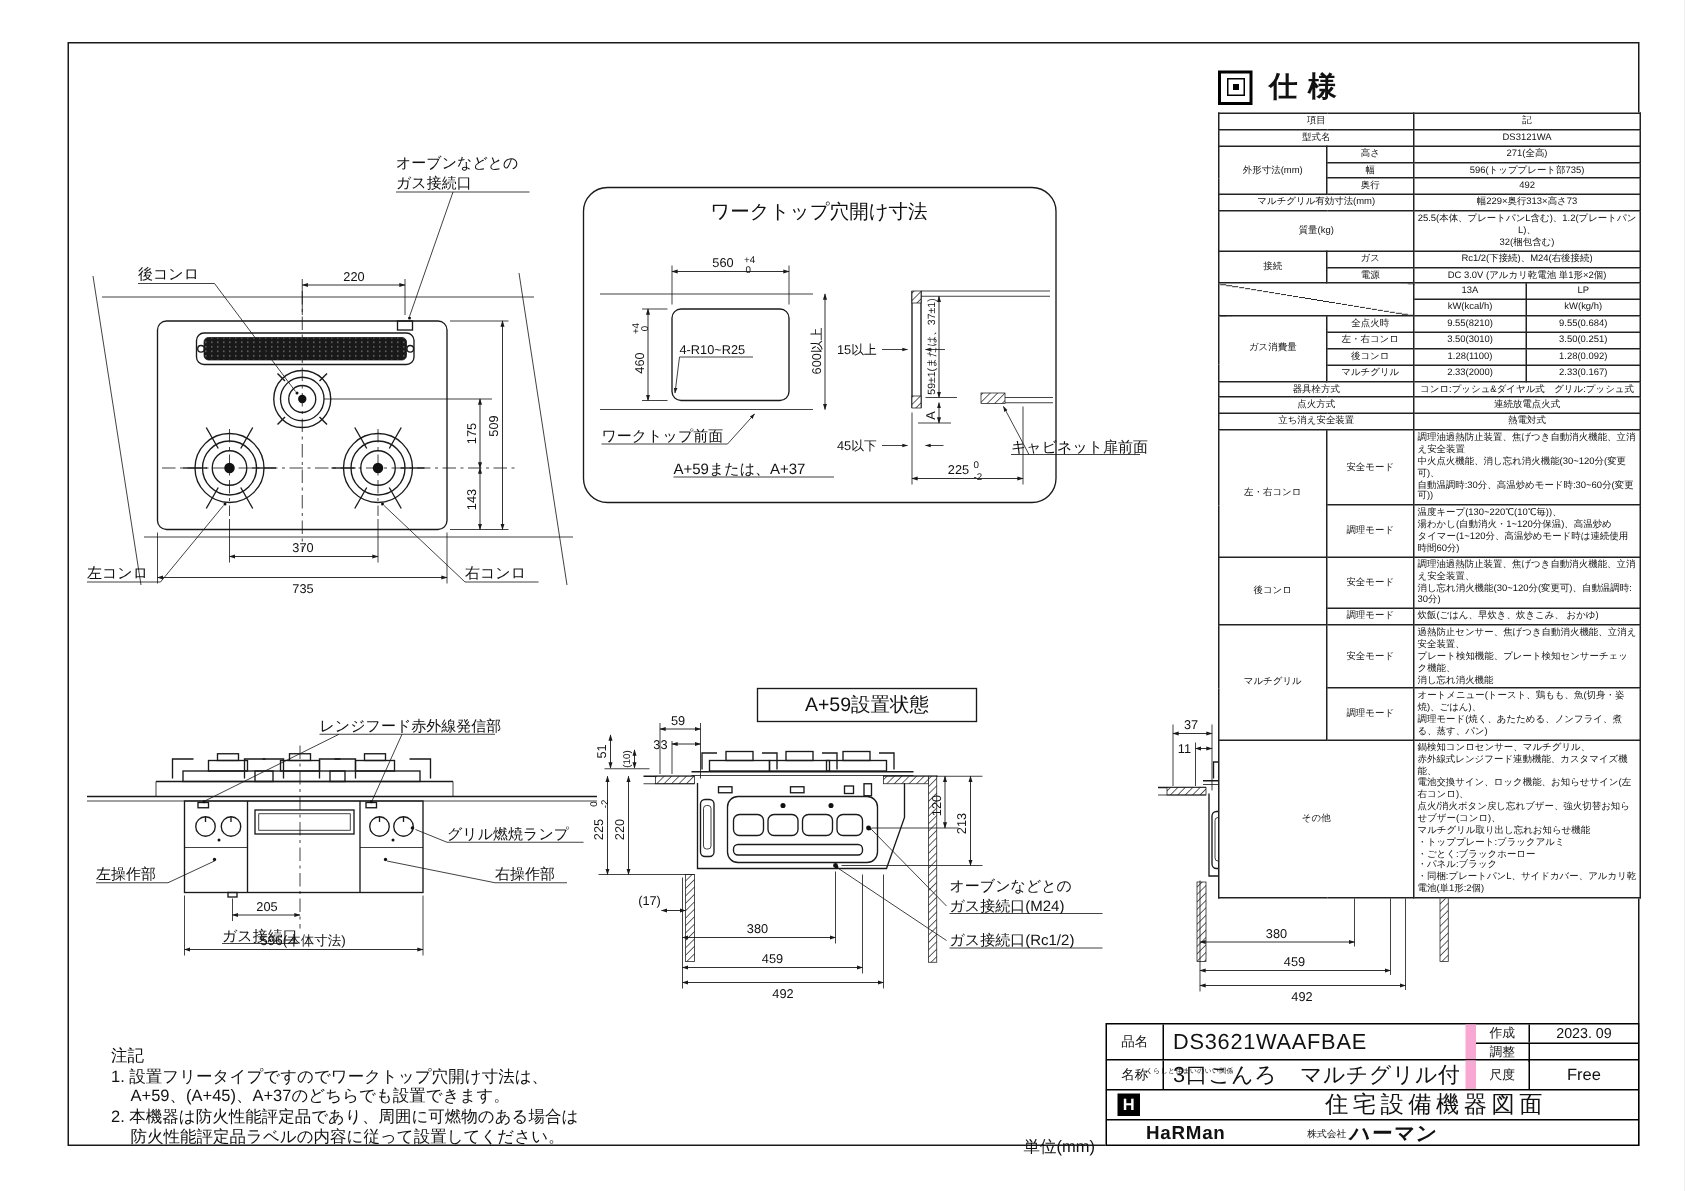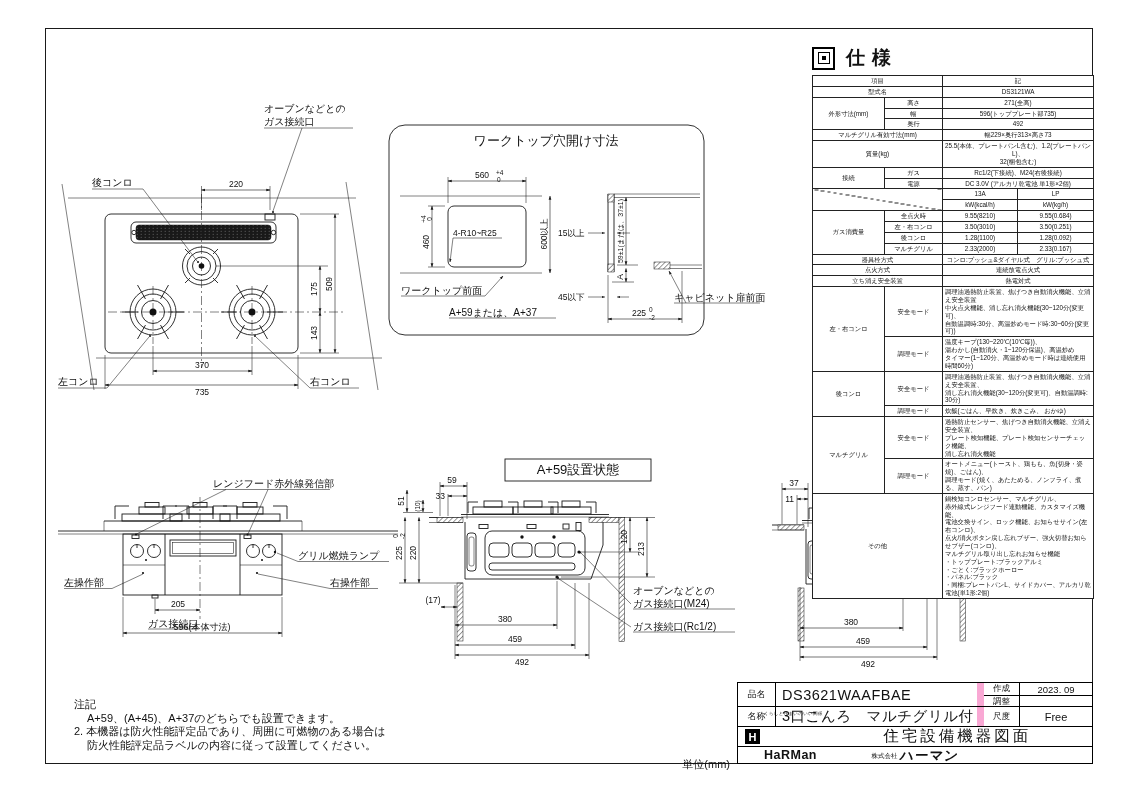--- a/index.html
+++ b/index.html
@@ -635,20 +635,21 @@
 ・トッププレート:ブラックアルミ
 ・ごとく:ブラックホーロー
 ・パネル:ブラック
 ・同梱:プレートパンL、サイドカバー、アルカリ乾電池(単1形:2個)</td>
       </tr>
     </tbody>
   </table>
 
   <div id="notes" class="abs">
     <div class="n1">注記</div>
+    <div class="n1">1. 設置フリータイプですのでワークトップ穴開け寸法は、</div>
     <div class="n2">A+59、(A+45)、A+37のどちらでも設置できます。</div>
     <div class="n1">2. 本機器は防火性能評定品であり、周囲に可燃物のある場合は</div>
     <div class="n2">防火性能評定品ラベルの内容に従って設置してください。</div>
   </div>
 
   <div id="unitNote" class="abs">単位(mm)</div>
 
   <div id="tblock" class="abs">
     <div id="tbr1" class="tbr">
       <div class="tbc tb-lbl">品名</div>

